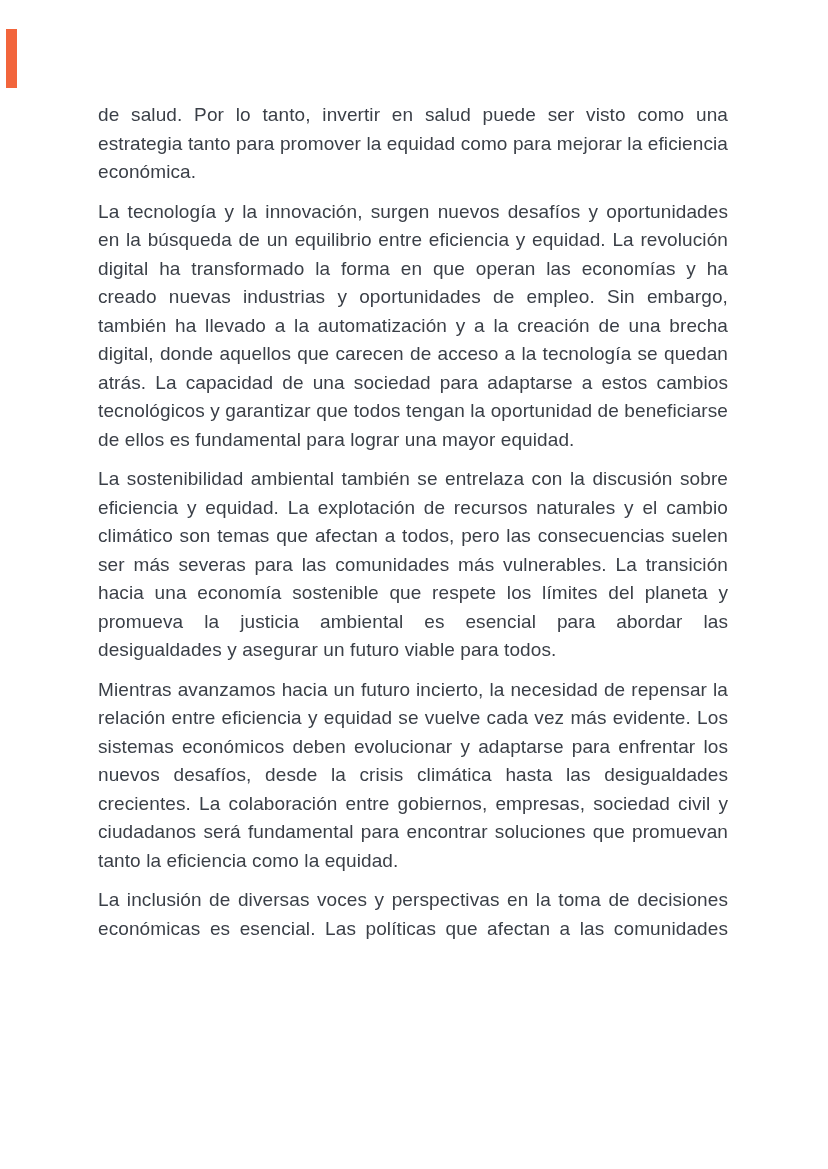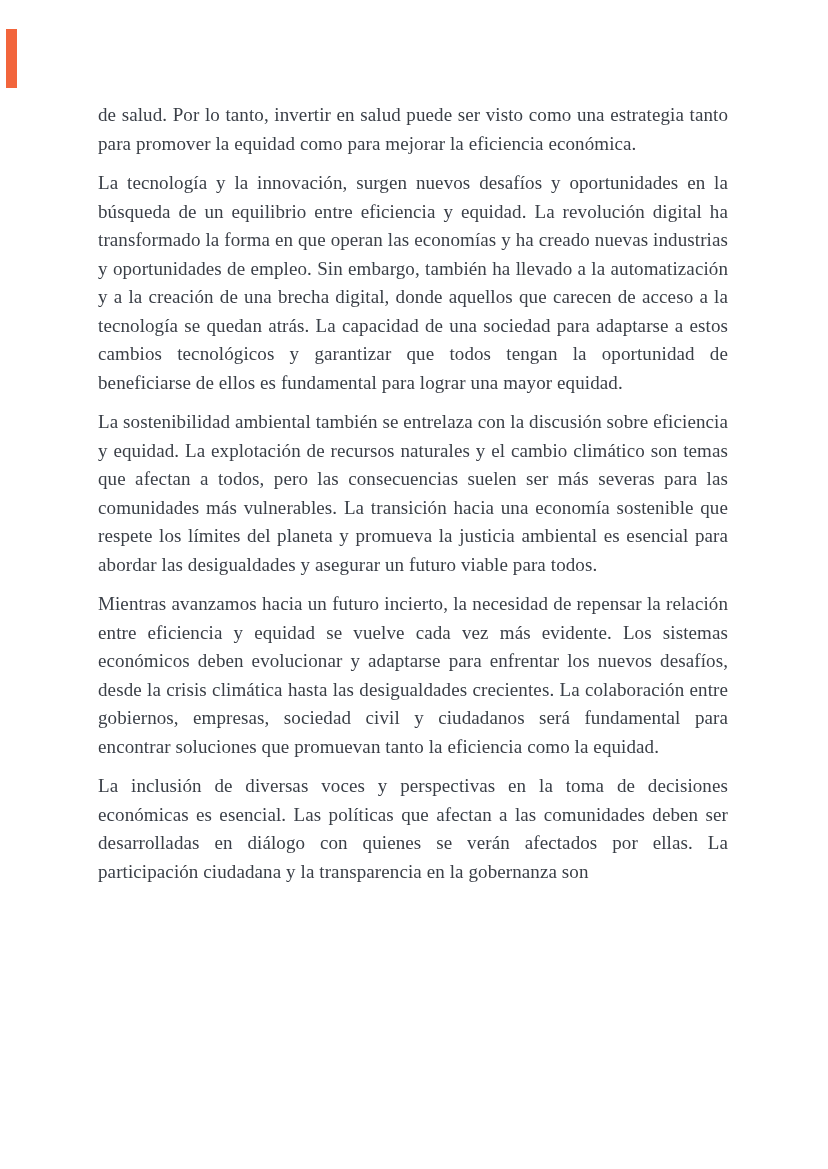--- a/index.html
+++ b/index.html
@@ -2,21 +2,21 @@
 <html><head>
 <meta charset="utf-8">
 <style>
   html, body { margin: 0; padding: 0; background: #ffffff; }
   .page {
     position: relative;
     width: 828px;
     height: 941px;
     background: #ffffff;
     overflow: hidden;
-    font-family: Liberation Serif, serif;
+    font-family: Liberation Sans, sans-serif;
   }
   .bookmark {
     position: absolute;
     left: 6px;
     top: 29px;
     width: 11px;
     height: 59px;
     background: #F2653C;
   }
   .content {

